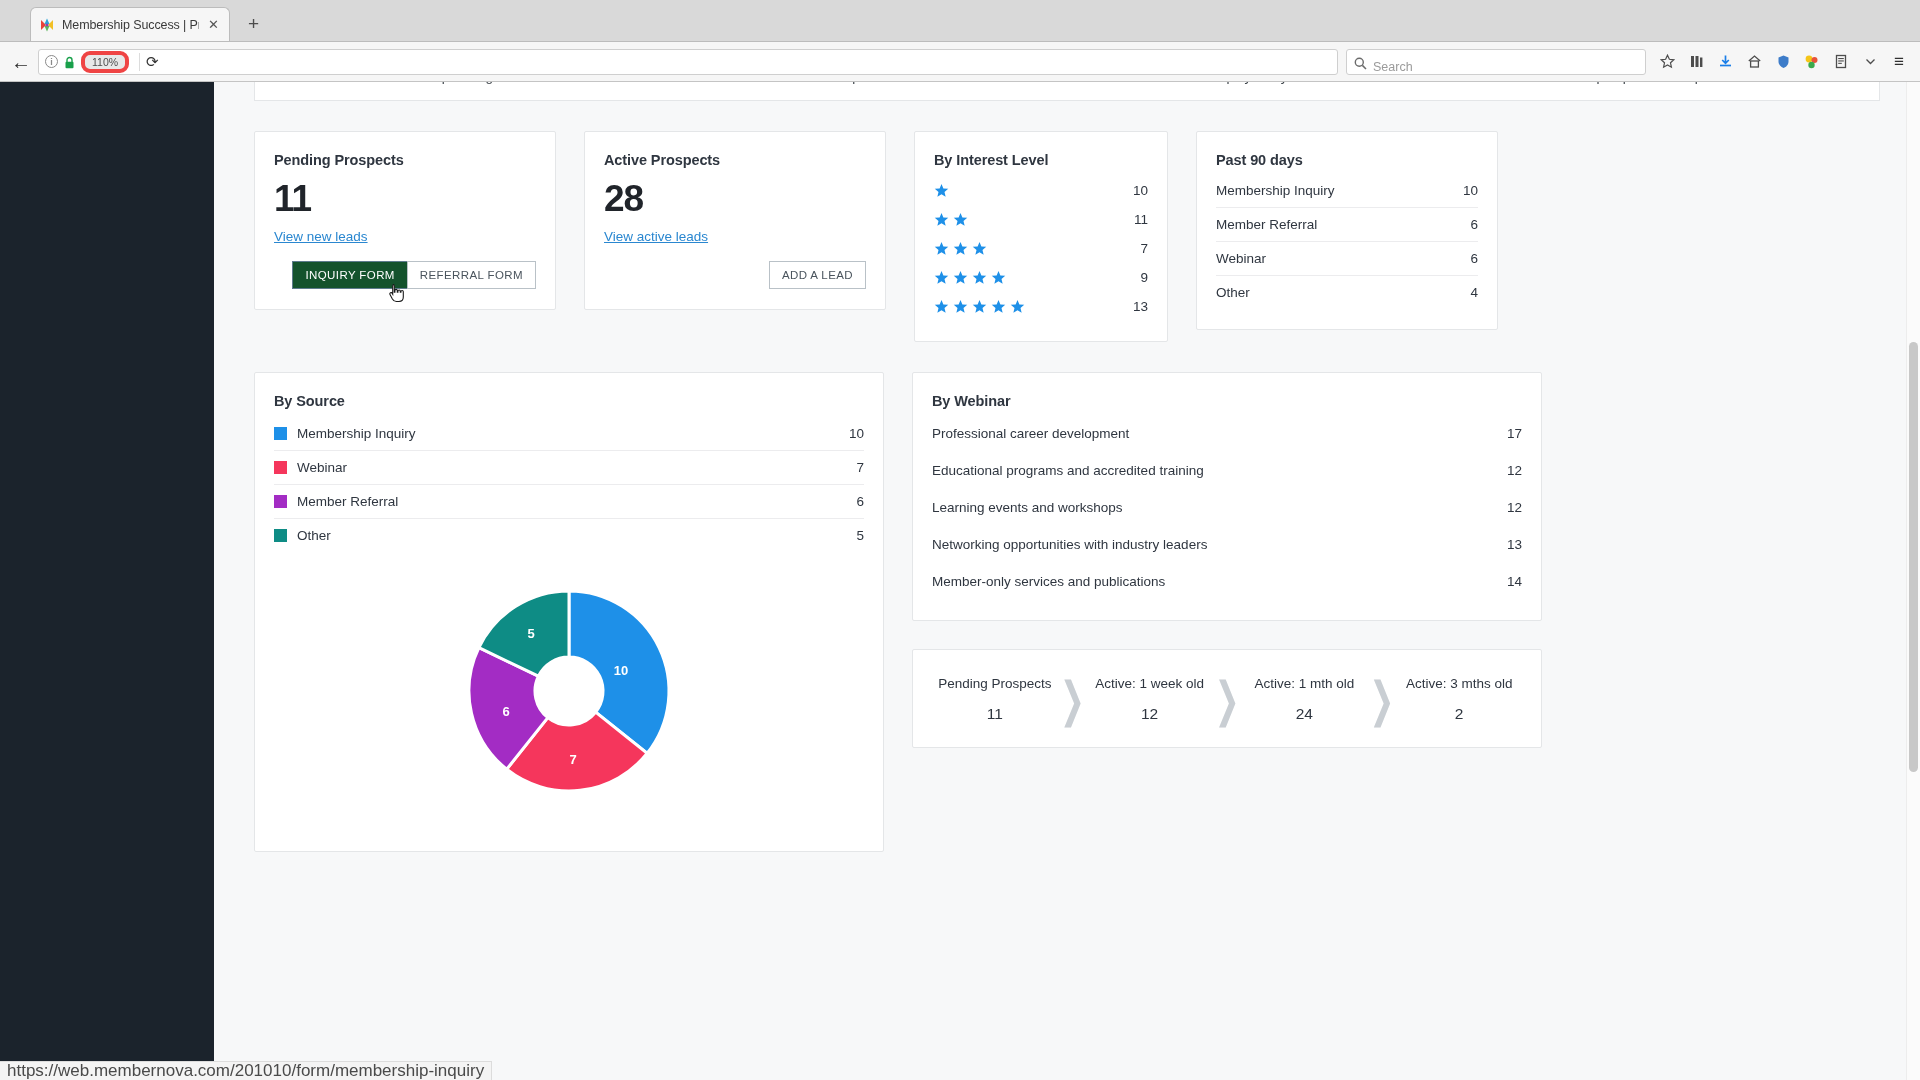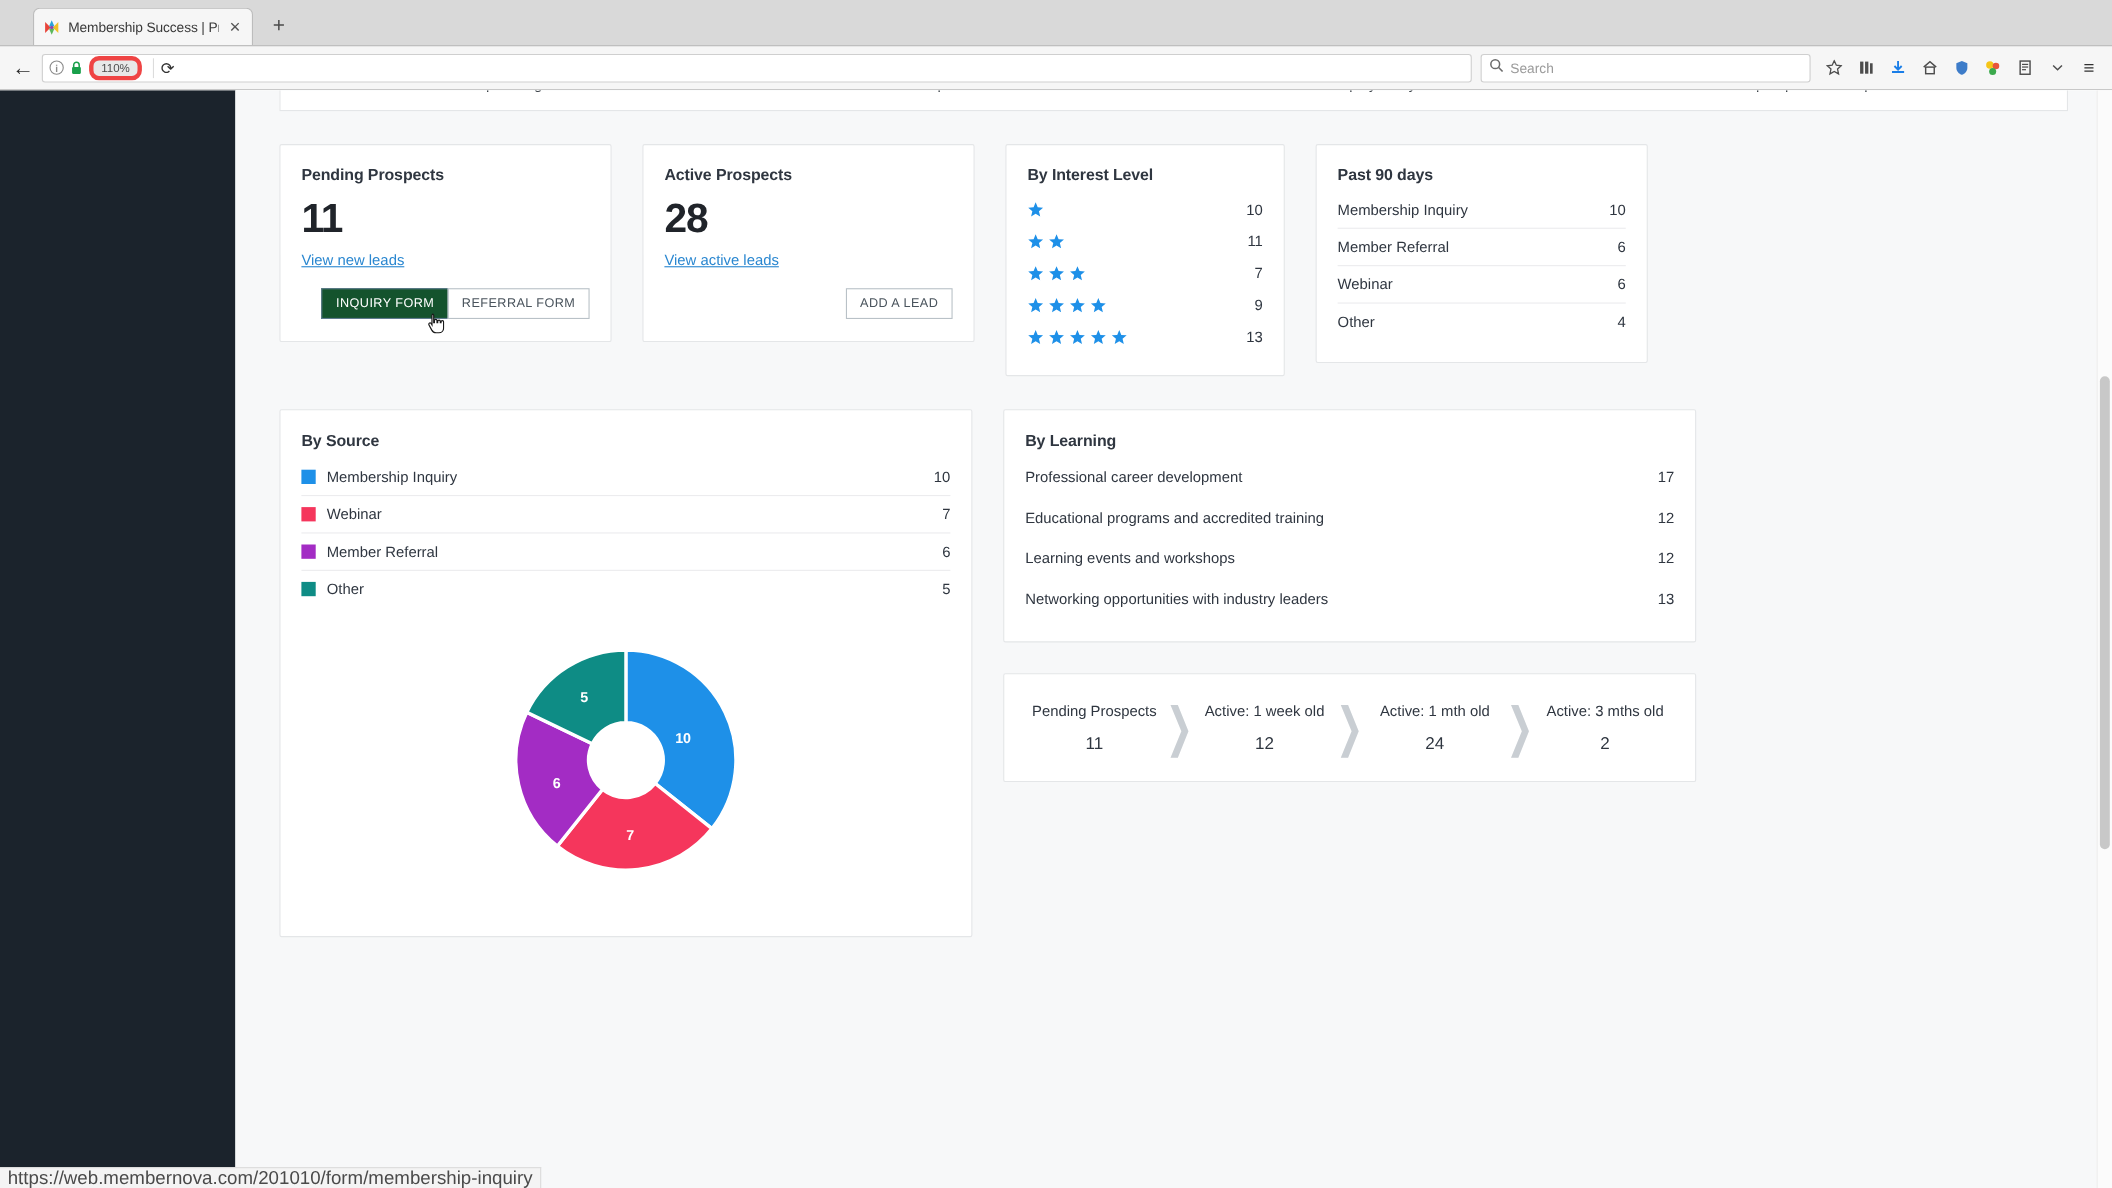--- a/index.html
+++ b/index.html
@@ -50,21 +50,21 @@
   .lock-icon { width:11px; height:13px; position:relative; }
   .url-text { font-size: 12.5px; color: #6d6d6d; flex:1; white-space: nowrap; }
   .url-text b { color:#161616; font-weight:700; }
   .zoom-badge {
     font-size: 10.5px; color:#4d4d4d; background:#e8e8e8; border:4px solid #ef4444;
     border-radius: 9px; padding: 1px 7px; margin-right:4px;
   }
   .reload { font-size:15px; color:#333; padding:0 6px; border-left:1px solid #dcdcdc; }
   .searchbar {
     width: 300px; height: 26px; background:#fff; border:1px solid #cfcfcf; border-radius:3px;
-    display:flex; align-items:center; gap:6px; padding:0 7px;
+    display:flex; align-items:flex-end; gap:6px; padding:0 7px;
   }
   .search-ph { font-size:12.5px; color:#9b9b9b; }
   .toolbar-icons { display:flex; align-items:center; gap:3px; padding-left:4px; }
   .tbi { width: 26px; height:26px; display:flex; align-items:center; justify-content:center; }
   .menu-btn { font-size:17px; color:#303030; letter-spacing:0; }
 
   
   .viewport { flex: 1; display: flex; background:#ffffff; position: relative; overflow:hidden; }
   .sidebar { width: 214px; background:#1b232c; flex:0 0 214px; }
   .content {
@@ -451,37 +451,41 @@
                   <text x="-63" y="25" fill="#ffffff" font-size="13" font-weight="700" text-anchor="middle" font-family="Liberation Sans, sans-serif">6</text>
                   <text x="-38" y="-53" fill="#ffffff" font-size="13" font-weight="700" text-anchor="middle" font-family="Liberation Sans, sans-serif">5</text>
                 </g>
               </svg>
             </div>
           </div>
         </div>
 
         <div class="col-right">
           <div class="card interest2-card">
-            <div class="card-title">By Learning</div>
+            <div class="card-title">By Webinar</div>
             <div style="margin-top:6px;">
               <div class="i2row">
                 <span>Professional career development</span>
                 <span>17</span>
               </div>
               <div class="i2row">
                 <span>Educational programs and accredited training</span>
                 <span>12</span>
               </div>
               <div class="i2row">
                 <span>Learning events and workshops</span>
                 <span>12</span>
               </div>
               <div class="i2row">
                 <span>Networking opportunities with industry leaders</span>
                 <span>13</span>
+              </div>
+              <div class="i2row">
+                <span>Member-only services and publications</span>
+                <span>14</span>
               </div>
             </div>
           </div>
 
           <div class="card funnel-card">
             <div class="funnel">
               <div class="fstep">
                 <div class="flabel">Pending Prospects</div>
                 <div class="fval">11</div>
               </div>

